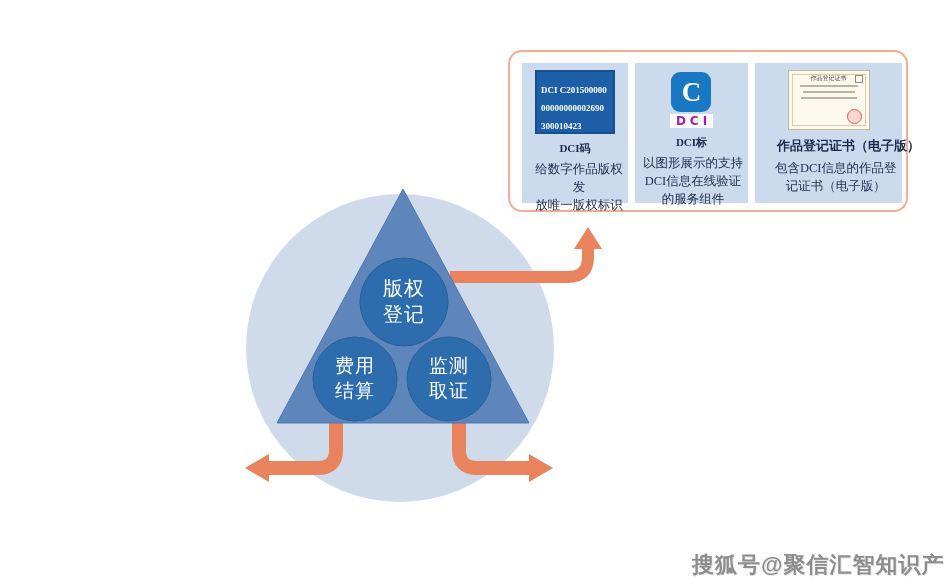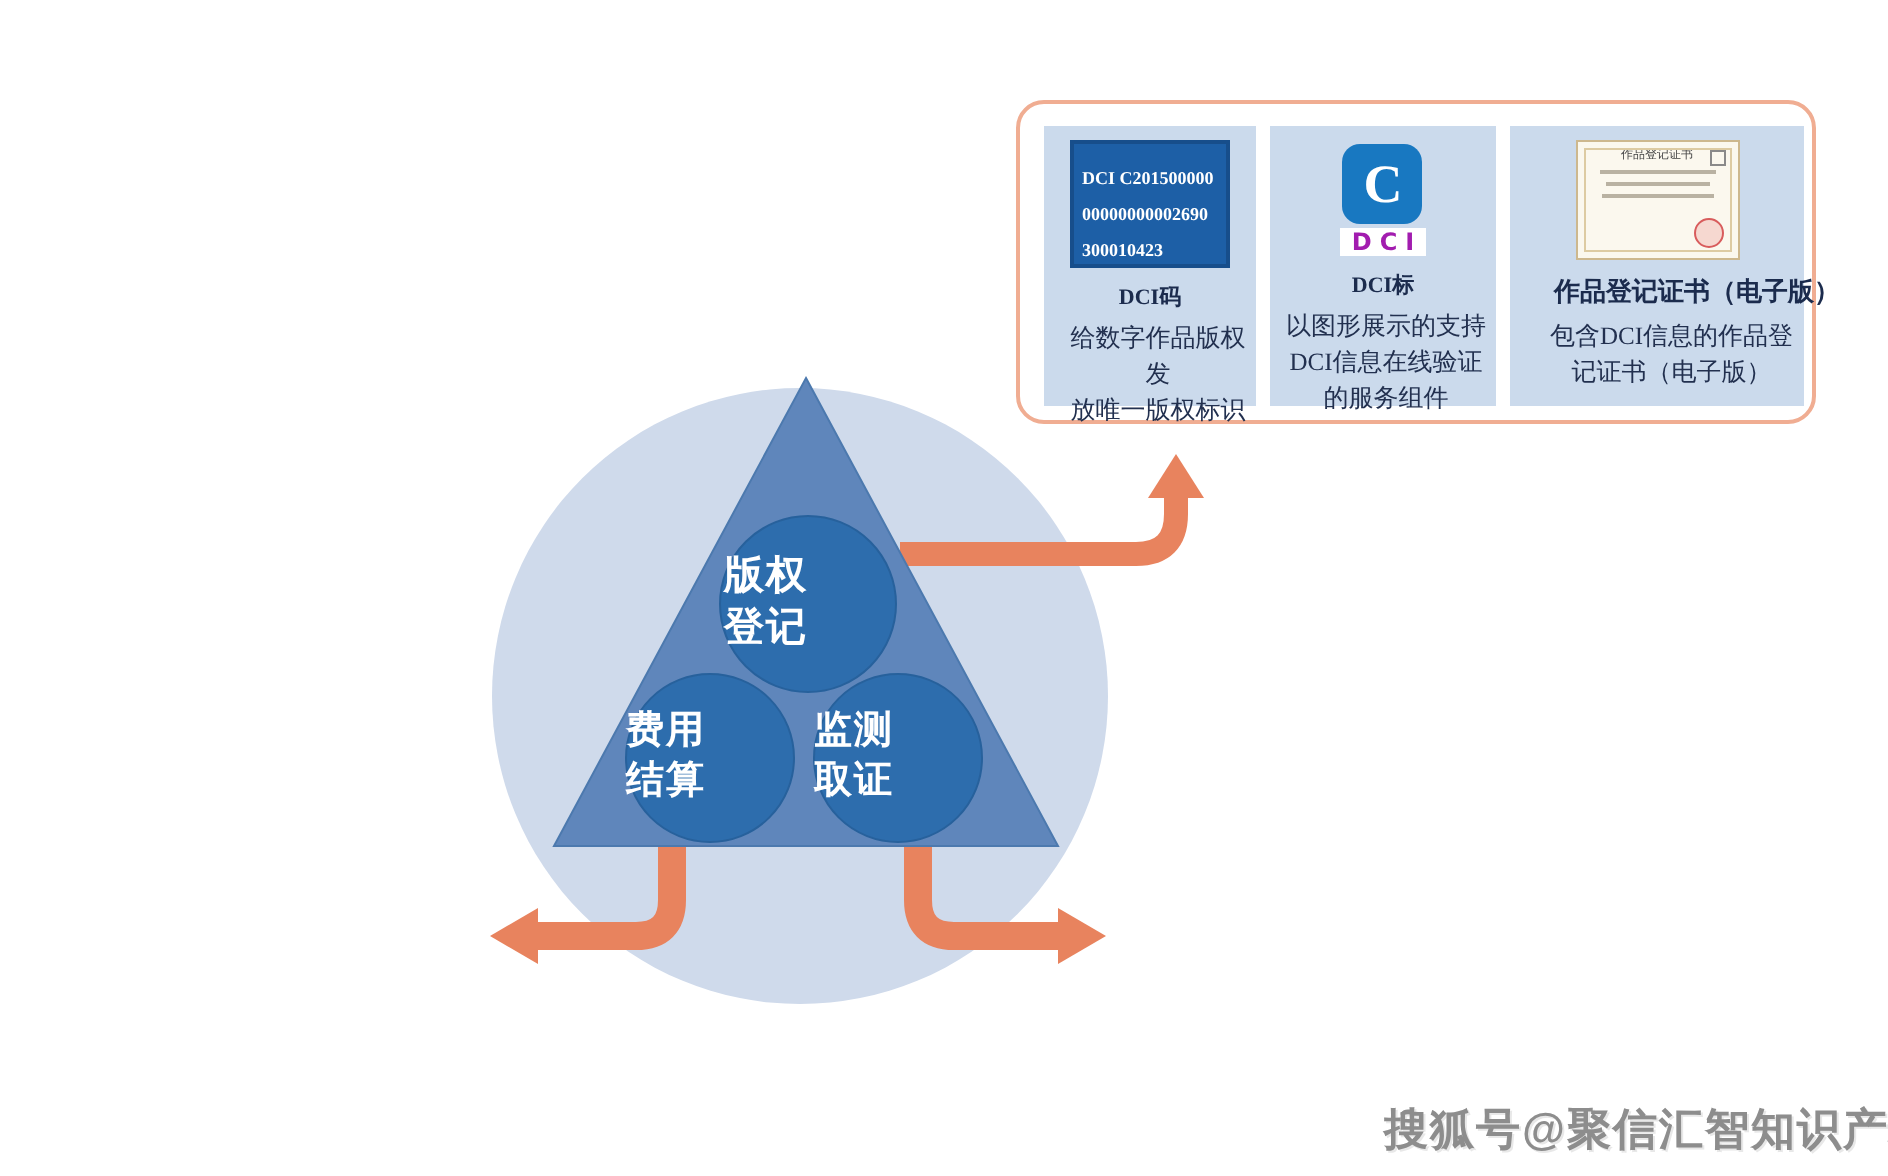--- a/index.html
+++ b/index.html
@@ -4,21 +4,21 @@
 <style>
   html,body{margin:0;padding:0;background:#fff;}
   .stage{
     position:relative;width:944px;height:588px;overflow:hidden;background:#fff;
     font-family:"Liberation Serif", serif;
   }
   .stage svg{position:absolute;left:0;top:0;}
 
   
   .circle-label{
-    position:absolute;text-align:left;color:#ffffff;font-weight:bold;
+    position:absolute;text-align:center;color:#ffffff;font-weight:normal;
     font-size:20px;line-height:1.32;letter-spacing:1px;white-space:pre-line;
     font-family:"Liberation Serif", serif;
   }
 
   
   .panel{
     position:absolute;left:508px;top:50px;width:400px;height:162px;
     background:#ffffff;border:2px solid #f0ad92;border-radius:14px;
     box-sizing:border-box;display:flex;gap:7px;padding:11px 0 11px 12px;
   }

